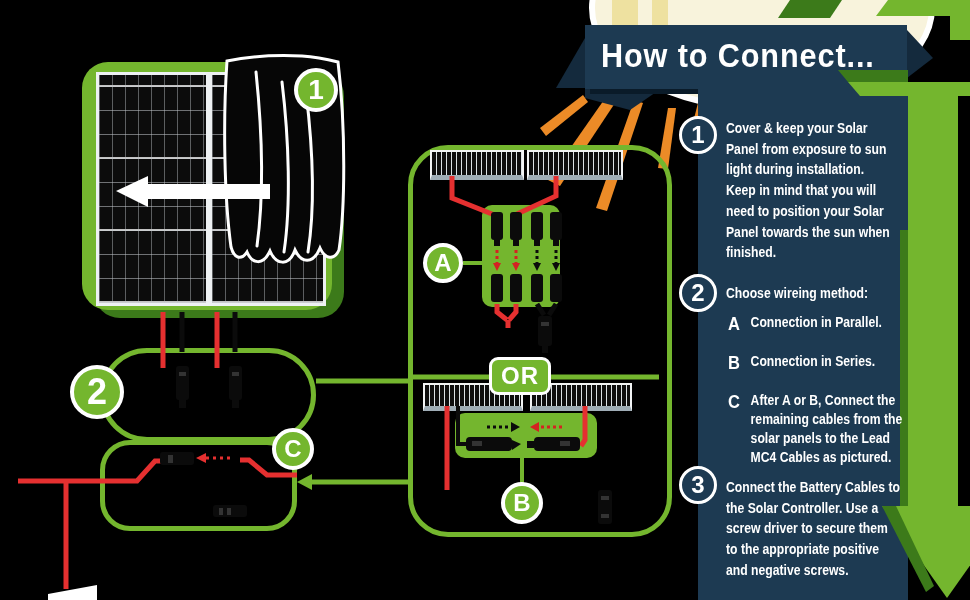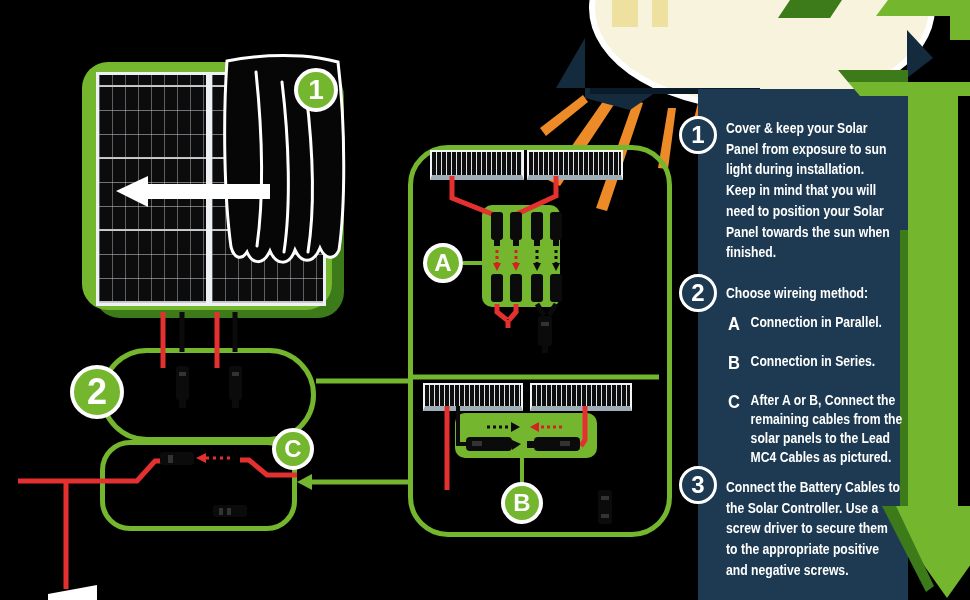--- a/index.html
+++ b/index.html
@@ -66,20 +66,23 @@
     <g fill="#142a3d">
       <polygon points="585,38 585,88 556,88"></polygon>
       <polygon points="585,88 662,88 630,110 585,98"></polygon>
       <polygon points="907,30 933,58 907,78"></polygon>
     </g>
     <rect x="590" y="88" width="170" height="6" fill="#0a1b29"></rect>
   </svg>
 
   <div class="abs instr-panel"></div>
 
+  <div class="abs banner">
+    <div class="title">How to Connect...</div>
+  </div>
 
   <div class="abs frame-shadow"></div>
   <div class="abs frame"></div>
   <div class="abs bigpanel" style="left:96px;top:72px;width:107px;height:228px;"></div>
   <div class="abs bigpanel" style="left:209px;top:72px;width:111px;height:228px;"></div>
   <div class="abs pill2"></div>
   <div class="abs cbox"></div>
   <div class="abs midbox"></div>
   <div class="abs strip" style="left:430px;top:150px;width:90px;height:23px;"></div>
   <div class="abs strip" style="left:527px;top:150px;width:92px;height:23px;"></div>
@@ -217,20 +220,23 @@
   </div>
   <div class="abs badge" style="left:423px;top:243px;width:32px;height:32px;font-size:24px;">
     <span>A</span>
   </div>
   <div class="abs badge" style="left:501px;top:482px;width:34px;height:34px;font-size:24px;">
     <span>B</span>
   </div>
   <div class="abs badge" style="left:272px;top:428px;width:34px;height:34px;font-size:24px;">
     <span>C</span>
   </div>
+  <div class="abs orbadge">
+    <span>OR</span>
+  </div>
 
   <div class="abs numcircle" style="left:679px;top:116px;">
     <span>1</span>
   </div>
   <div class="abs steptext" style="left:726px;top:118px;">Cover &amp; keep your Solar
 Panel from exposure to sun
 light during installation.
 Keep in mind that you will
 need to position your Solar
 Panel towards the sun when

